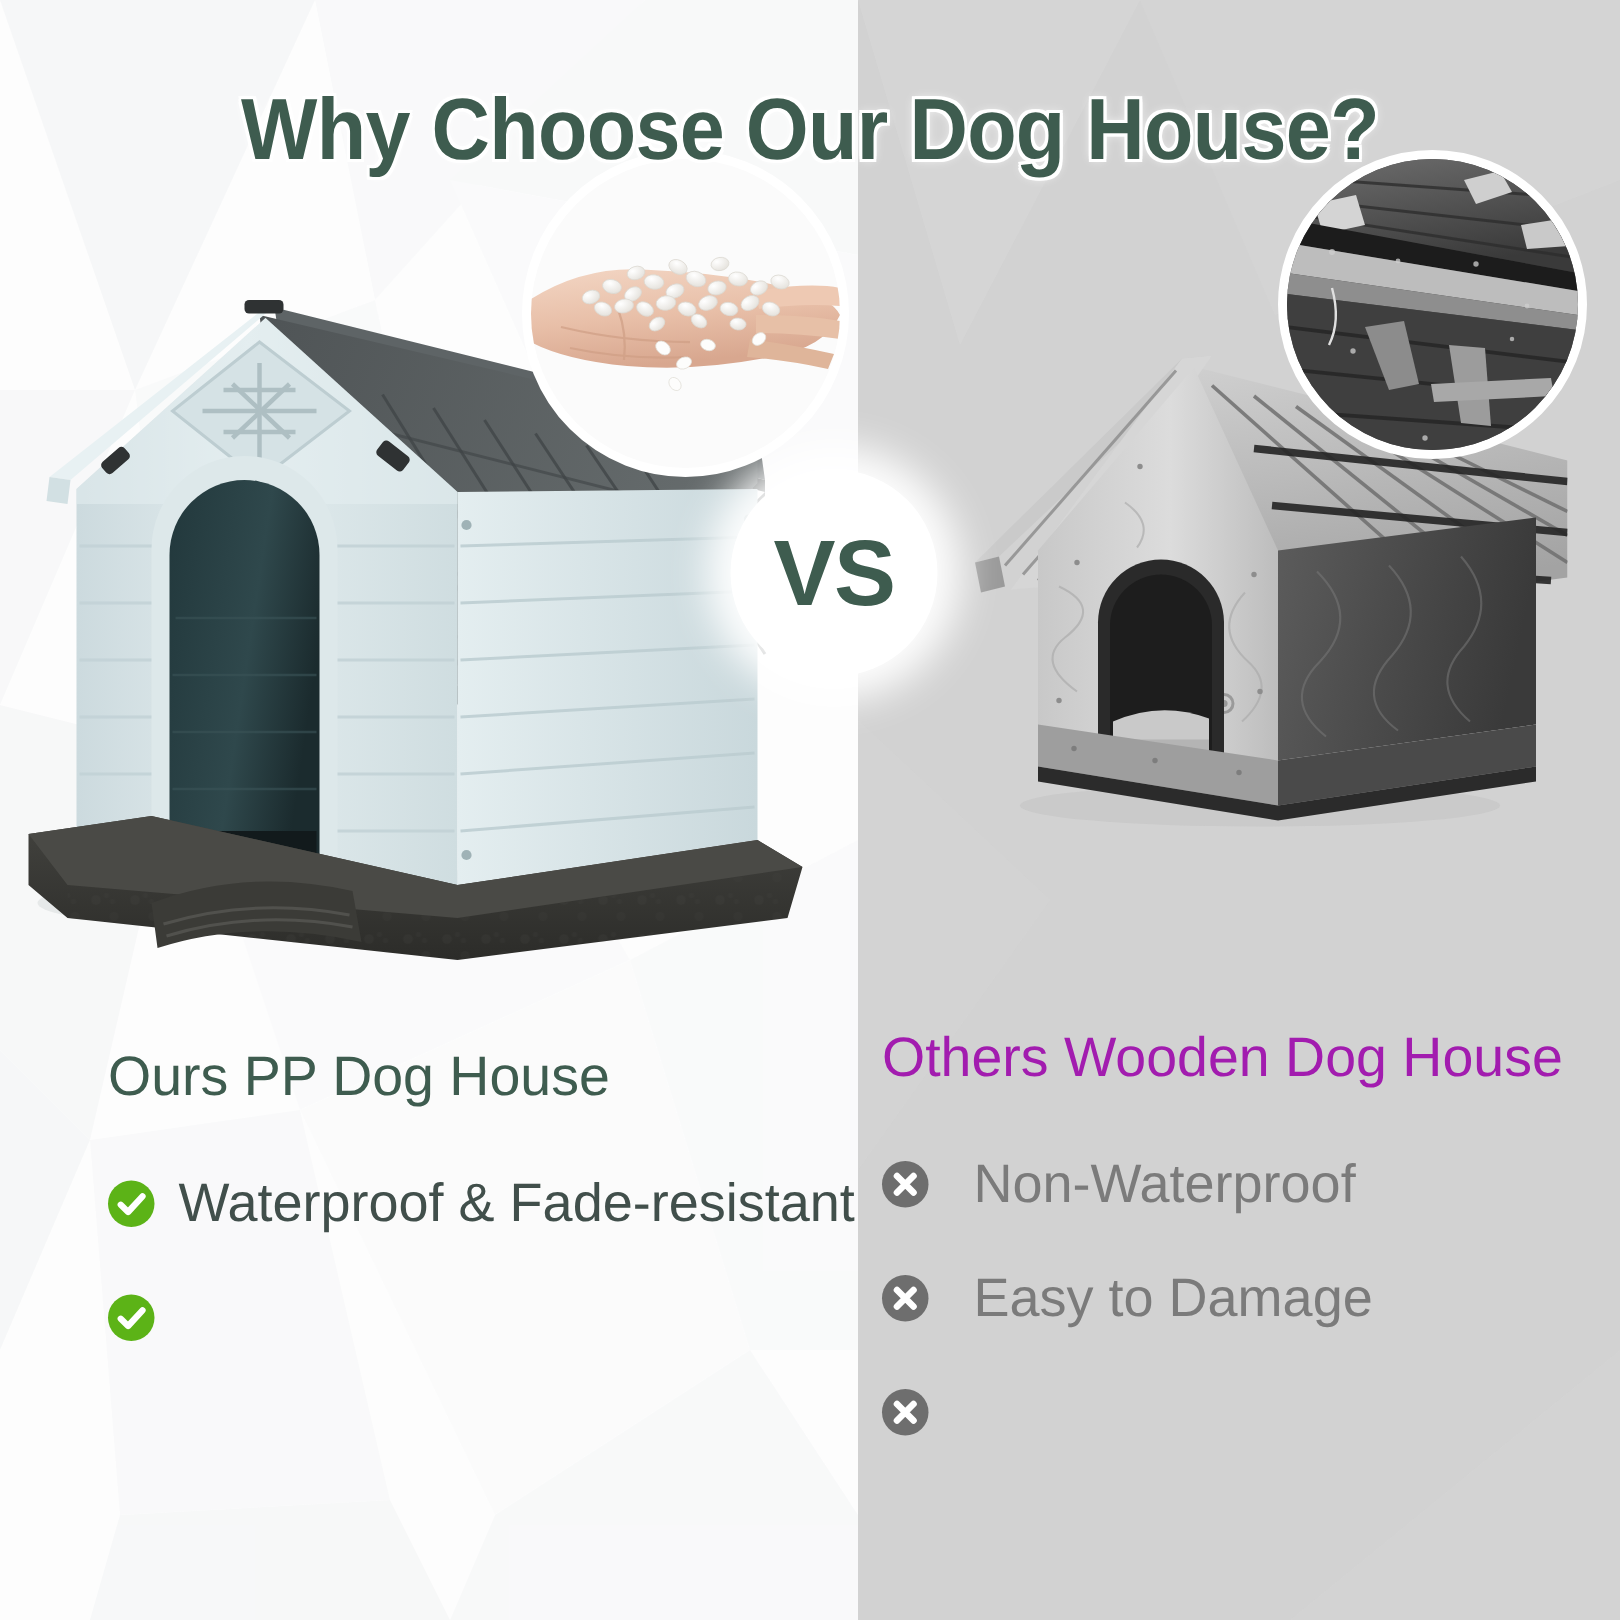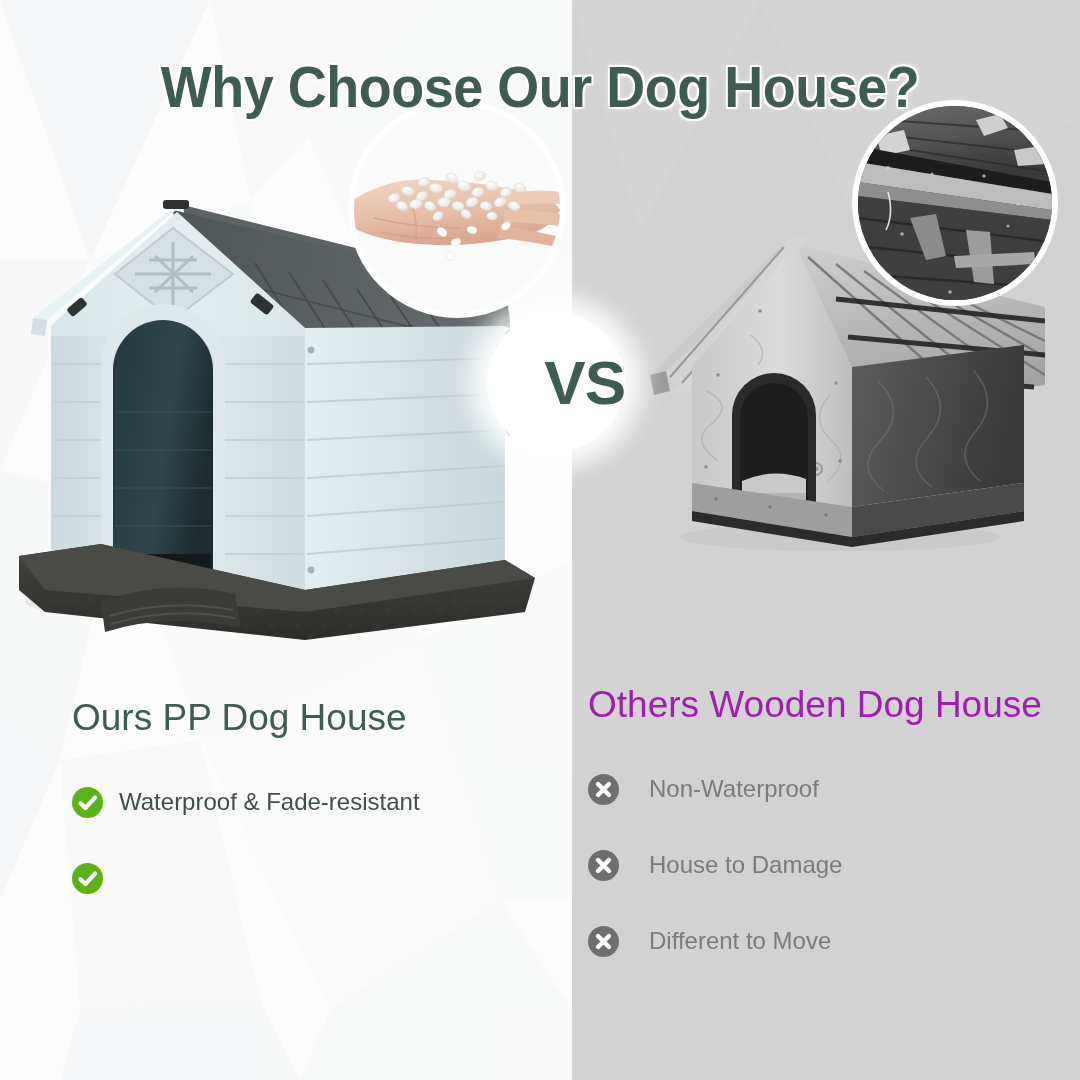--- a/index.html
+++ b/index.html
@@ -40,21 +40,21 @@
     border:6px solid #ffffff;overflow:hidden;
     box-sizing:border-box;background:#fff;
   }
   #inset-pellets{left:348px;top:100px;width:218px;height:218px;}
   #inset-rot{left:852px;top:100px;width:206px;height:206px;}
 
   
   #vs-badge{
     position:absolute;left:487px;top:313px;width:138px;height:138px;
     border-radius:50%;background:#ffffff;
-    display:flex;align-items:center;justify-content:flex-end;
+    display:flex;align-items:center;justify-content:center;
     box-shadow:0 0 26px 16px rgba(255,255,255,.96);
   }
   #vs-badge .vs-text{
     font-size:62px;font-weight:bold;color:#3e5c4f;
     font-family:"Liberation Sans",sans-serif;letter-spacing:-1px;
   }
 
   
   .col{position:absolute;top:684px;}
   #col-ours{left:72px;width:470px;margin-top:13px;}
@@ -71,21 +71,21 @@
     display:flex;align-items:center;margin-bottom:42px;height:34px;
   }
   .badge-icon{
     width:31px;height:31px;border-radius:50%;flex:0 0 31px;
     position:relative;margin-right:16px;
   }
   .badge-check{background:#5cb317;}
   .badge-cross{background:#6e6e6e;}
   .badge-icon svg{position:absolute;left:0;top:0;}
   .feature-label{
-    font-size:24px;white-space:nowrap;line-height:34px;
+    font-size:36px;white-space:nowrap;line-height:34px;
     font-family:"Liberation Sans",sans-serif;
   }
   #col-ours .feature-label{color:#414f4b;}
   #col-others .feature-label{color:#7b7b7b;margin-left:14px;}
 </style>
 </head>
 <body>
 
 <div id="stage">
 
@@ -491,26 +491,25 @@
       </span>
       <span class="feature-label">Non-Waterproof</span>
     </div>
 
     <div class="feature-row">
       <span class="badge-icon badge-cross">
         <svg width="31" height="31" viewBox="0 0 31 31">
             <path d="M10 10 L21 21 M21 10 L10 21" stroke="#ffffff" stroke-width="4.4" fill="none" stroke-linecap="round"></path>
           </svg>
       </span>
-      <span class="feature-label">House to Damage</span>
+      <span class="feature-label">Easy to Damage</span>
     </div>
 
     <div class="feature-row">
       <span class="badge-icon badge-cross">
         <svg width="31" height="31" viewBox="0 0 31 31">
             <path d="M10 10 L21 21 M21 10 L10 21" stroke="#ffffff" stroke-width="4.4" fill="none" stroke-linecap="round"></path>
           </svg>
       </span>
-      <span class="feature-label">Different to Move</span>
     </div>
   </div>
 
 </div>
 
 </body></html>

